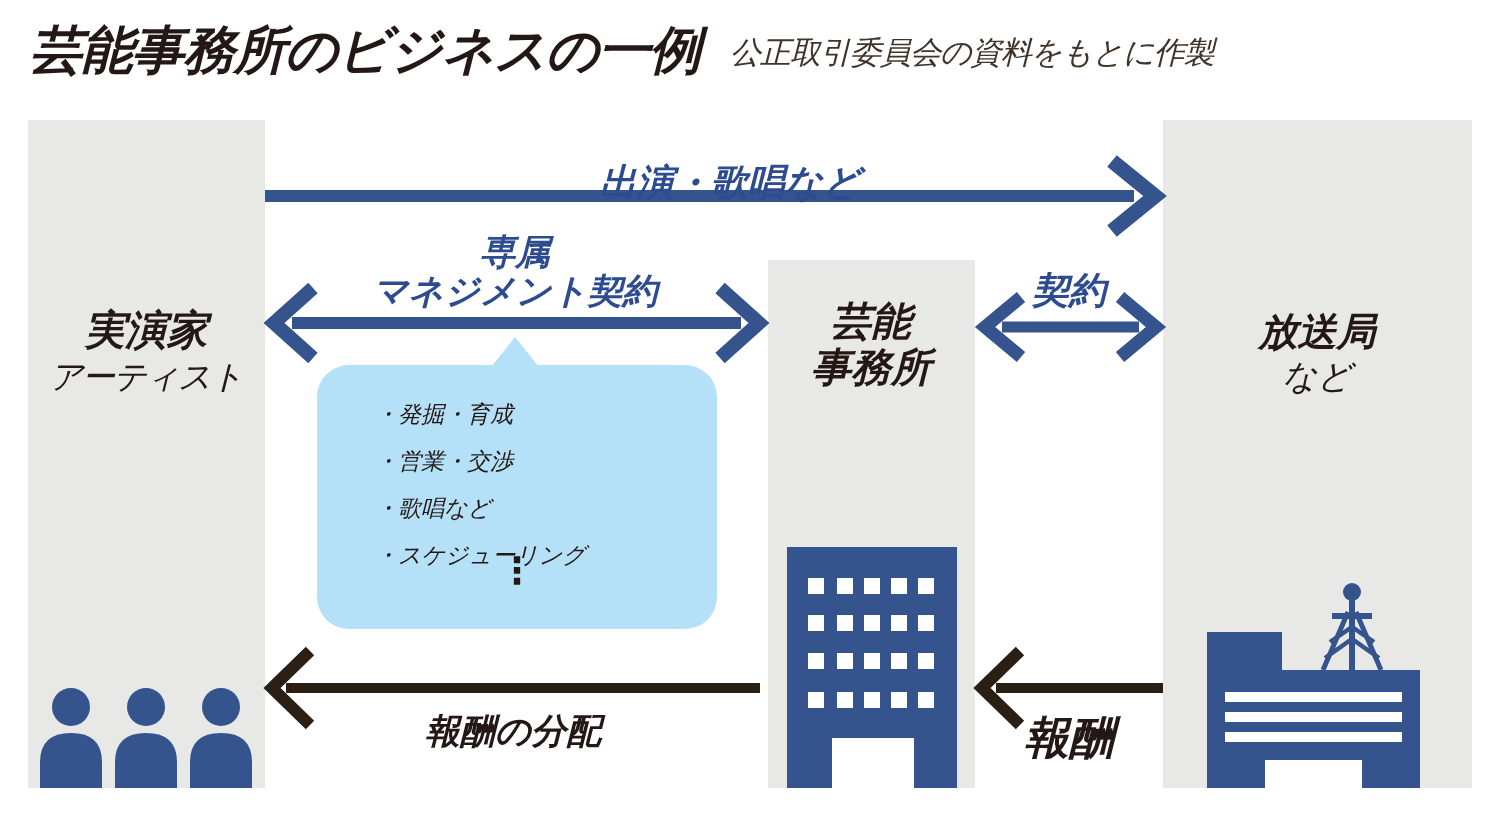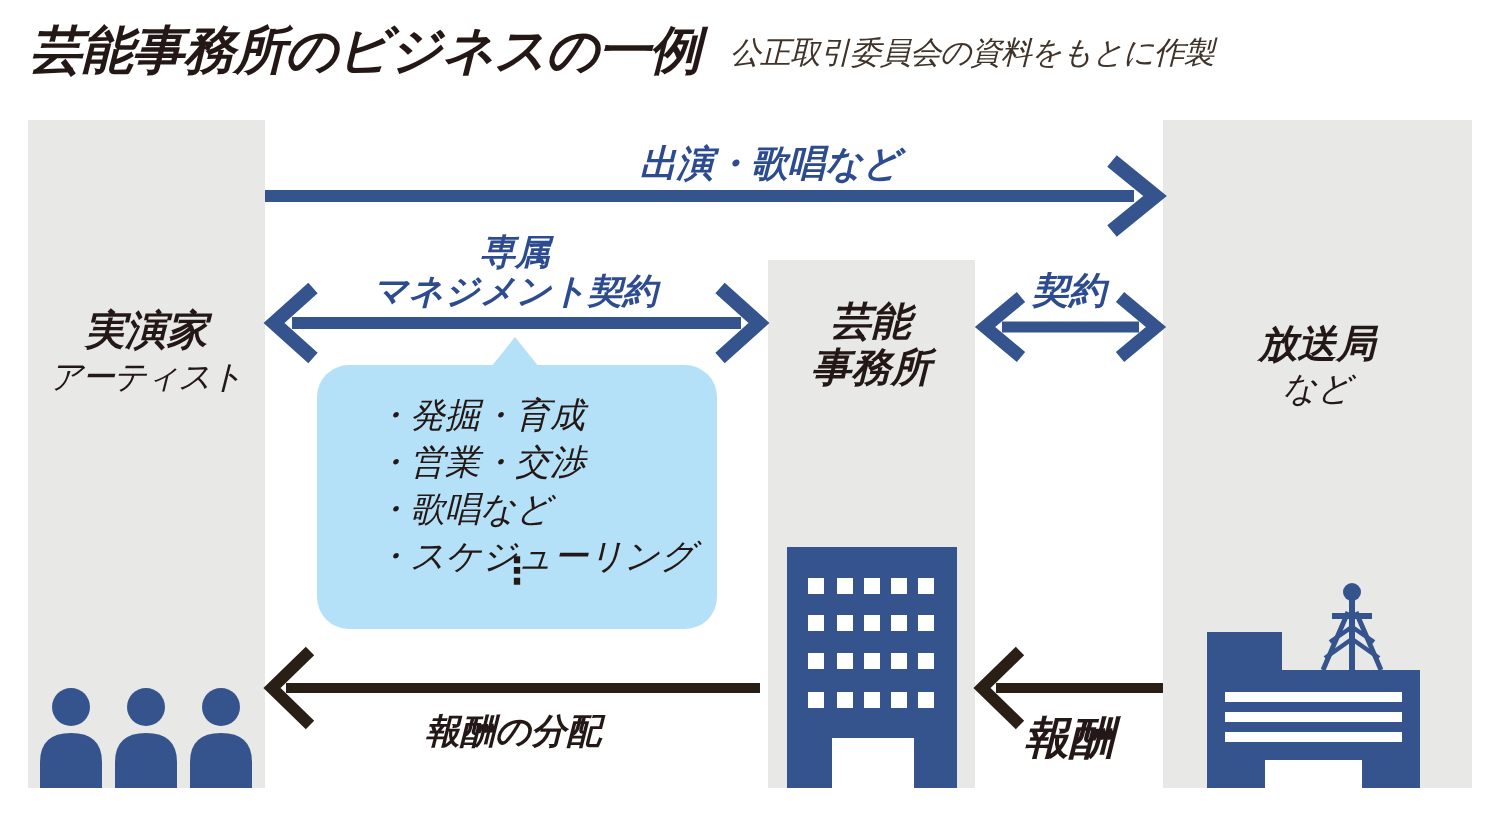--- a/index.html
+++ b/index.html
@@ -17,36 +17,36 @@
     font-size:31px;font-weight:normal;color:#40342a;letter-spacing:-1px;
   }
   .col{position:absolute;background:var(--panel);}
   .col-left{left:28px;top:120px;width:237px;height:668px;}
   .col-mid{left:768px;top:260px;width:207px;height:528px;}
   .col-right{left:1163px;top:120px;width:309px;height:668px;}
   .overlay{position:absolute;left:0;top:0;width:1500px;height:840px;pointer-events:none;}
   .lbl{position:absolute;transform:translateX(-50%);text-align:center;white-space:nowrap;}
   .lbl-blue{color:var(--accent-text);font-weight:bold;}
   .lbl-ink{color:var(--ink);font-weight:bold;}
-  .performance-label{left:730px;top:139px;font-size:37px;margin-left:40px;}
+  .performance-label{left:730px;top:158px;font-size:37px;}
   .management-label{left:515px;top:233px;font-size:35px;line-height:1.1;}
   .contract-label{left:1069px;top:266px;font-size:37px;}
   .reward-share-label{left:513px;top:708px;font-size:35px;}
   .reward-label{left:1069px;top:708px;font-size:45px;}
   .performer-name{left:146px;top:303px;font-size:41px;font-weight:bold;}
   .performer-desc{left:146px;top:356px;font-size:33px;font-weight:normal;line-height:1.25;letter-spacing:-1.5px;}
   .agency-name{left:871px;top:298px;font-size:40px;font-weight:bold;line-height:1.15;}
-  .broadcaster-name{left:1317px;top:320px;font-size:39px;font-weight:bold;line-height:1.22;}
+  .broadcaster-name{left:1317px;top:308px;font-size:39px;font-weight:bold;line-height:1.22;}
   .broadcaster-etc{font-size:34px;font-weight:normal;}
   .bubble{
     position:absolute;left:317px;top:365px;width:400px;height:264px;
     background:var(--bubble-bg);border-radius:32px;box-sizing:border-box;
     padding:26px 0 0 58px;
   }
-  .bubble-item{font-size:35px;line-height:47px;color:var(--ink);white-space:nowrap;}
+  .bubble-item{font-size:23px;line-height:47px;color:var(--ink);white-space:nowrap;}
   .bubble-dots{
     position:absolute;left:0;top:188px;width:400px;text-align:center;
     font-size:36px;font-weight:bold;line-height:1;color:var(--ink);
   }
   .bubble-pointer{
     position:absolute;left:491px;top:337px;width:0;height:0;
     border-left:24px solid transparent;border-right:24px solid transparent;
     border-bottom:30px solid var(--bubble-bg);
   }
 </style>

